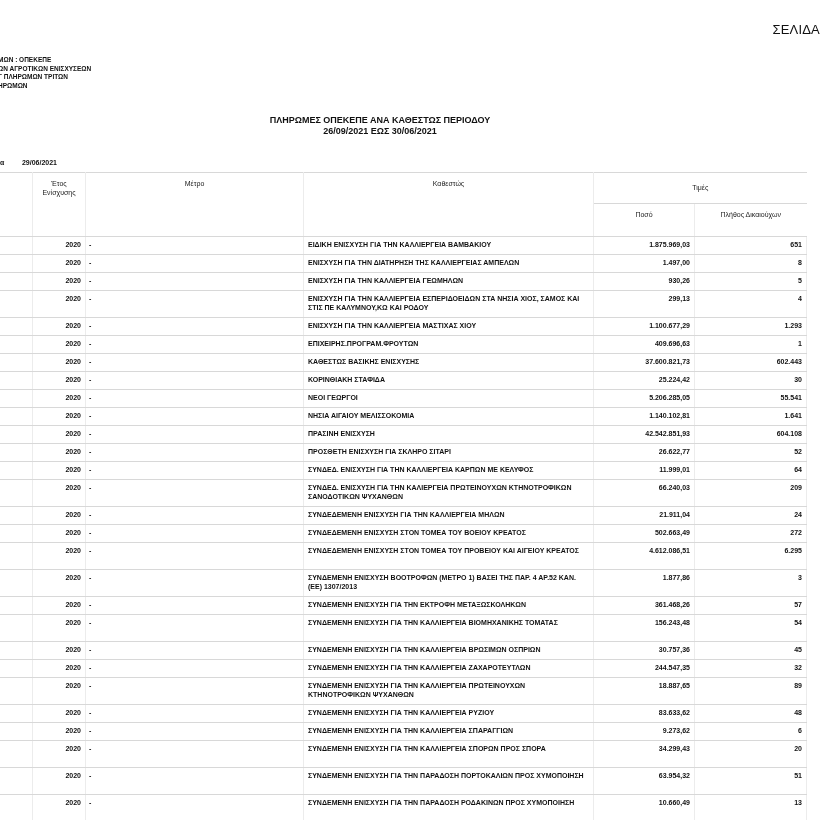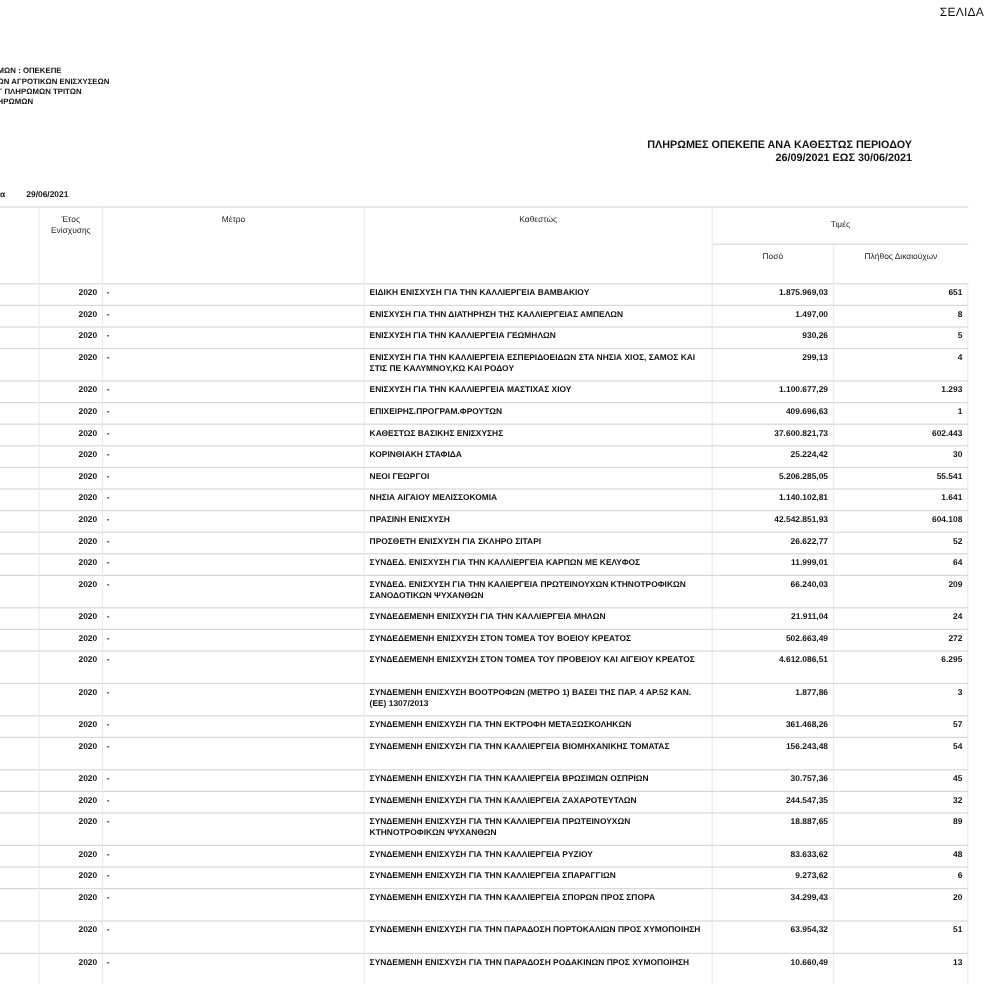--- a/index.html
+++ b/index.html
@@ -2,30 +2,30 @@
 <html><head>
   <meta charset="utf-8">
   <style>
     html, body { margin: 0; padding: 0; background: #ffffff; }
     body {
       width: 820px; height: 820px; position: relative; overflow: hidden;
       font-family: "Liberation Sans", "DejaVu Sans", sans-serif;
       color: #111;
     }
     .page-label {
-      position: absolute; top: 5px; right: 0px;
-      font-size: 10px; font-weight: normal; letter-spacing: 0.2px;
+      position: absolute; top: 22px; right: 0px;
+      font-size: 13px; font-weight: normal; letter-spacing: 0.2px;
     }
     .org {
       position: absolute; top: 56px; left: -2px;
       font-size: 6.5px; font-weight: bold; line-height: 8.6px;
     }
     .org div { white-space: nowrap; }
     .title {
-      position: absolute; top: 115px; left: 0; width: 760px; text-align: right;
+      position: absolute; top: 115px; left: 0; width: 760px; text-align: center;
       font-size: 9px; font-weight: bold; line-height: 11px;
     }
     .date-row {
       position: absolute; top: 159px; left: 0px;
       font-size: 7px; font-weight: bold;
     }
     .date-row .lbl { display: inline-block; width: 20px; }
     .date-row .val { display: inline-block; margin-left: 0px; }
 
     table.report {

